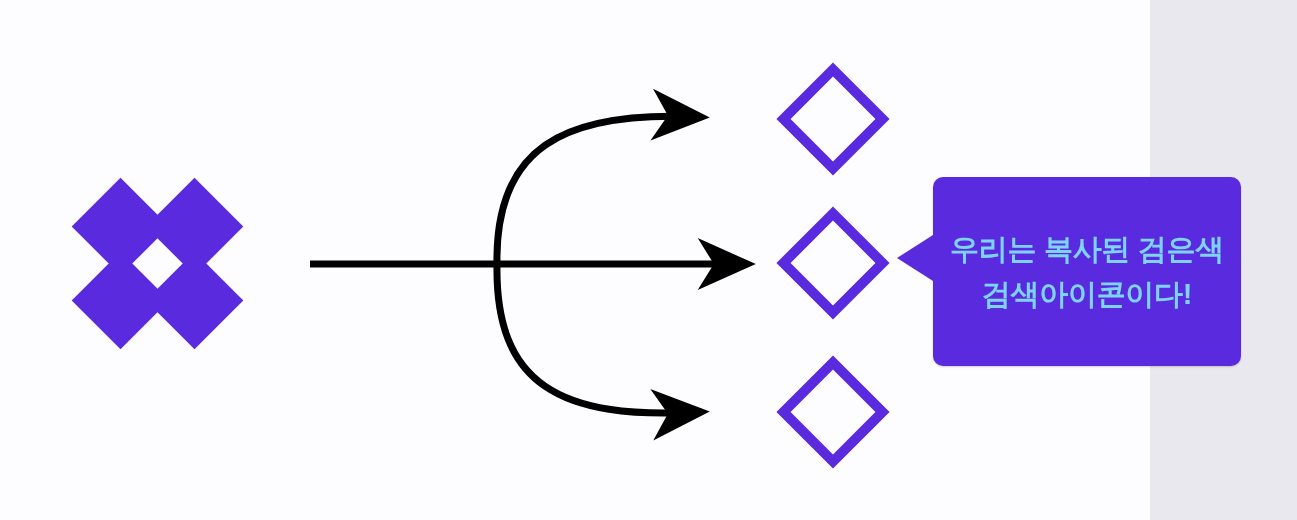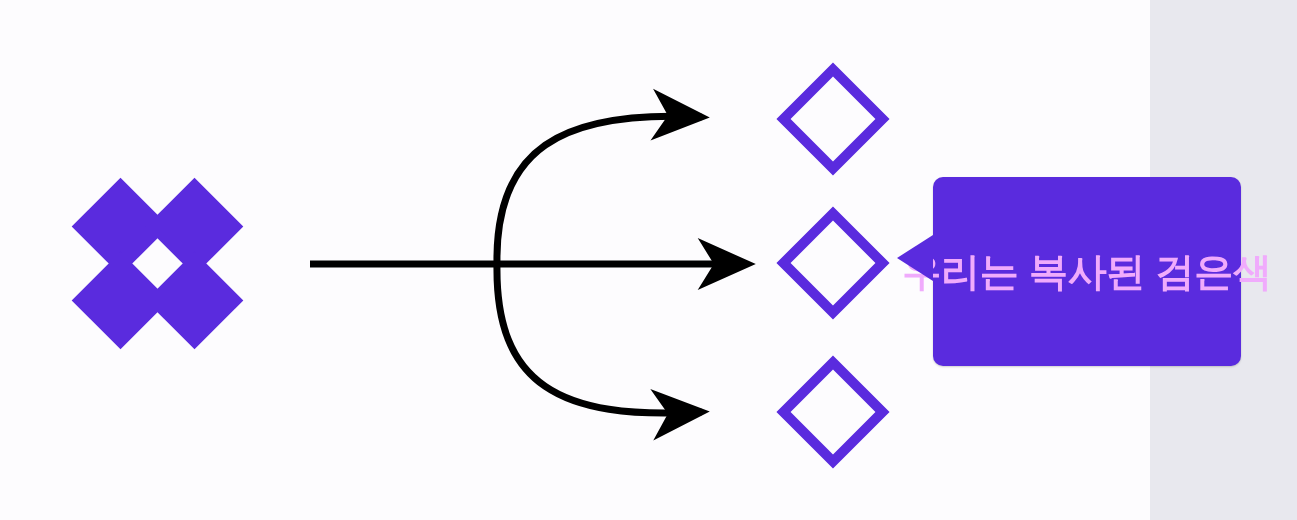--- a/index.html
+++ b/index.html
@@ -49,22 +49,22 @@
     position: absolute;
     left: -36px;
     top: 58px;
     width: 0;
     height: 0;
     border-top: 23px solid transparent;
     border-bottom: 23px solid transparent;
     border-right: 36px solid #5a2bde;
   }
   .tooltip-line {
-    color: #f0abfc;
-    font-size: 39px;
+    color: #7dd3fc;
+    font-size: 29px;
     font-weight: bold;
     line-height: 1.52;
     letter-spacing: -0.3px;
     text-align: center;
     white-space: nowrap;
   }
 </style>
 </head>
 <body>
 
@@ -105,15 +105,16 @@
       <rect x="798" y="228" width="70" height="70" transform="rotate(45 833 263)" fill="none" stroke="#5a2bde" stroke-width="10"></rect>
     </g>
     <g>
       <rect x="798" y="377" width="70" height="70" transform="rotate(45 833 412)" fill="none" stroke="#5a2bde" stroke-width="10"></rect>
     </g>
   </svg>
 
   <div class="tooltip">
     <div class="tooltip-pointer"></div>
     <div class="tooltip-line">우리는 복사된 검은색</div>
+    <div class="tooltip-line">검색아이콘이다!</div>
   </div>
 
 </div>
 
 </body></html>

